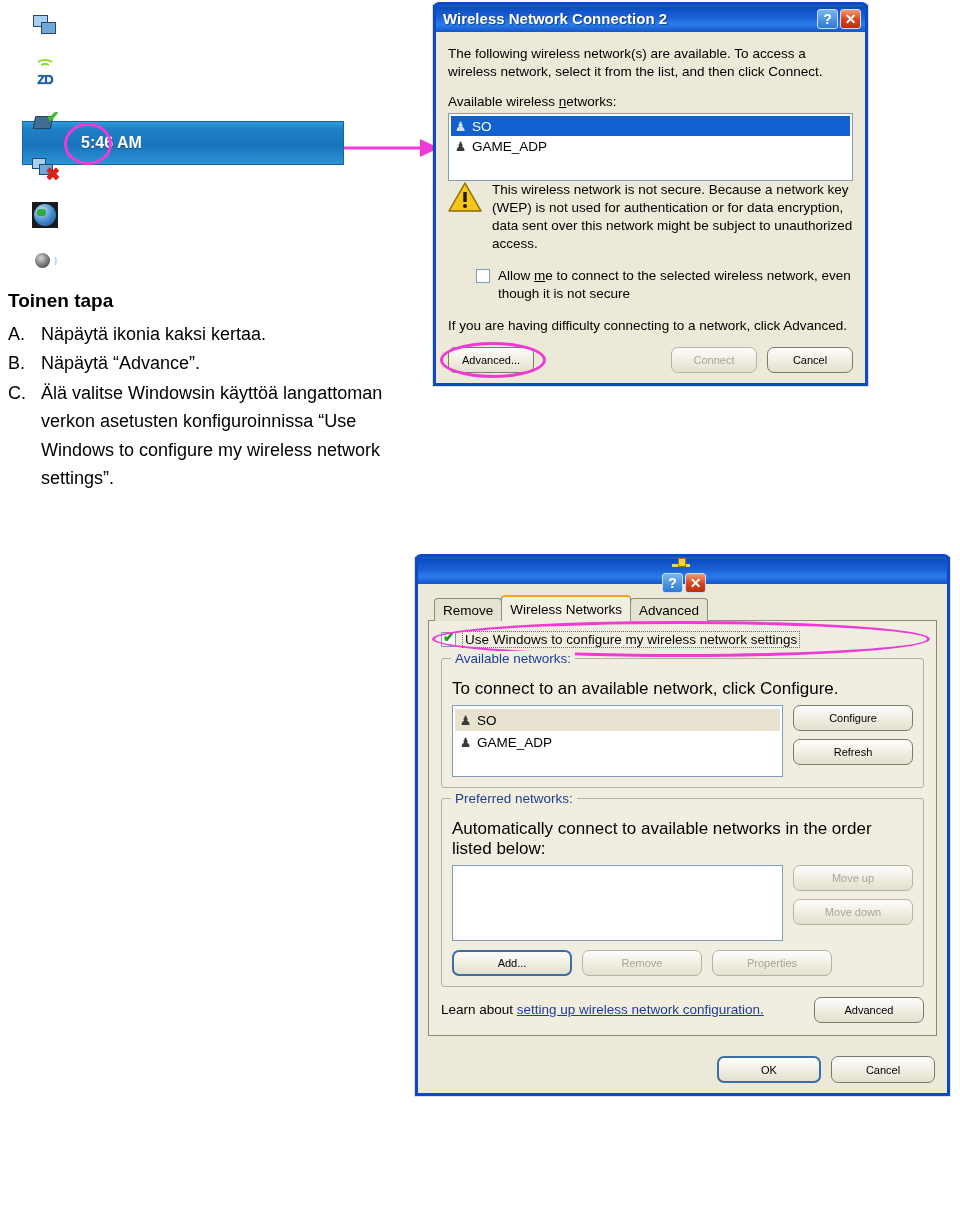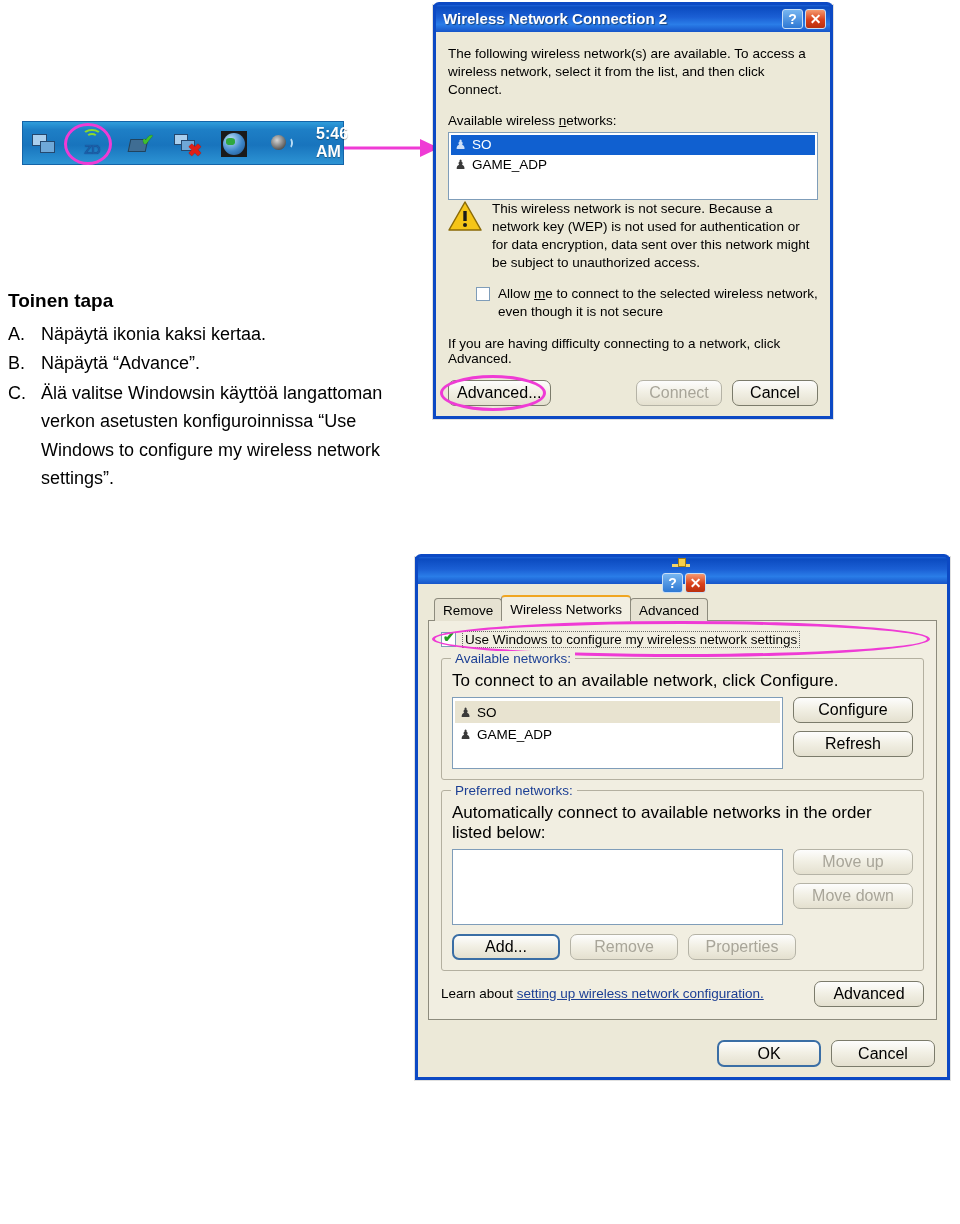--- a/index.html
+++ b/index.html
@@ -14,21 +14,21 @@
 
   
   .tray {
     position: absolute; left: 22px; top: 121px;
     width: 322px; height: 44px;
     background: linear-gradient(to bottom, #2f9ddb 0%, #1e7fc6 18%, #1874bd 55%, #2d94d4 100%);
     border: 1px solid #1464a8;
     display: flex; align-items: center;
     padding-left: 8px;
   }
-  .tray-icons { display:flex; align-items:flex-end; gap:21px; position:relative; }
+  .tray-icons { display:flex; align-items:center; gap:21px; position:relative;flex-direction:column; }
   .tray-ico { width: 26px; height: 26px; position: relative; flex: none; }
 
   
   .ico-net::before { content:""; position:absolute; left:1px; top:3px; width:13px; height:10px;
     background:#a9cfee; border:1.5px solid #25486e; }
   .ico-net::after { content:""; position:absolute; left:9px; top:10px; width:13px; height:10px;
     background:#6fa8d8; border:1.5px solid #25486e; }
 
   
   .ico-zd { width: 28px; height: 28px; }
@@ -123,21 +123,21 @@
     width:21px; height:20px; border-radius:3px; font-size:14px; font-weight:bold;
     display:flex; align-items:center; justify-content:center;
     border:1px solid #c8def6; color:#fff; text-shadow:none;
   }
   .tbtn-help { background: linear-gradient(to bottom, #77b6f0, #2d78d4); }
   .tbtn-close { background: linear-gradient(to bottom, #f59a70, #d9401a 55%, #b9300f); }
 
   .xp-body { padding: 10px 12px 10px 12px; font-size:13.5px; color:#000; }
 
   
-  #dlg1 { left:433px; top:5px; width:400px; }
+  #dlg1 { left:433px; top:5px; width:435px; }
   #dlg1 .xp-title { position:absolute; left:-3px; right:-3px; top:-3px; }
   #dlg1 .xp-body { margin-top:30px; }
   .d1-intro { line-height:1.35; margin-bottom:13px; }
   .d1-label { margin-bottom:4px; }
   .listbox {
     background:#fff; border:1px solid #7f9db9; height:68px; padding:2px 2px 0 2px;
     overflow:hidden;
   }
   .net-row { display:flex; align-items:center; height:20px; padding:0 3px; font-size:13.5px; }
   .net-row.sel { background:#1060d0; color:#fff; }
@@ -153,21 +153,21 @@
   .cbox { width:14px; height:14px; flex:none; background:#fff; border:1px solid #7f9db9;
           position:relative; margin-top:2px; }
   .cb-label { line-height:1.33; }
   .u { text-decoration: underline; }
 
   .d1-hint { margin-top:15px; }
   .d1-buttons { display:flex; align-items:center; margin-top:14px; }
   .xp-btn {
     background: linear-gradient(to bottom, #fdfdfd 0%, #f2f0e5 45%, #e4e0cf 100%);
     border:1px solid #7b7b6b; border-radius:7px; min-width:86px; height:26px;
-    font-size:16px; display:flex; align-items:center; justify-content:center;
+    font-size:11px; display:flex; align-items:center; justify-content:center;
     font-family:"Liberation Sans", sans-serif; color:#000; padding:0 8px;
   }
   .xp-btn.dim { color:#a8a599; border-color:#b5b3a6; }
   .xp-btn.default { border:2px solid #3a6ea5; }
   .spacer { flex:1; }
 
   
   #dlg2 { left:415px; top:557px; width:535px; }
   #dlg2 .xp-title { position:absolute; left:-3px; right:-3px; top:-3px;flex-direction:column; }
   #dlg2 .xp-body { margin-top:30px; padding:8px 10px 10px 10px; }
@@ -188,40 +188,40 @@
   }
   .tabpanel {
     background:#f1eee1; border:1px solid #8d8b7d; padding:10px 12px 12px 12px;
     margin-top:-1px;
   }
   .d2-cb-row { display:flex; align-items:center; gap:6px; margin-bottom:10px; position:relative; }
   .d2-cb { width:15px; height:15px; background:#fff; border:1px solid #7f9db9; position:relative; flex:none; }
   .d2-cb::after { content:"\2714"; position:absolute; left:1px; top:-4px; font-size:14px; color:#1f9b1f; font-weight:bold; }
   .d2-cb-label { font-size:13.5px; border:1px dotted #666; padding:0 2px; }
 
-  .groupbox { border:1px solid #b4b0a0; border-radius:3px; padding:12px 10px 10px 10px; margin-bottom:10px; position:relative; }
+  .groupbox { border:1px solid #b4b0a0; border-radius:3px; padding:20px 10px 10px 10px; margin-bottom:10px; position:relative; }
   .group-legend {
     position:absolute; top:-8px; left:9px; background:#f1eee1; padding:0 4px;
     font-size:13.5px; color:#1c3f94;
   }
   .gb-desc { font-size:17px; margin-bottom:6px; }
   .gb-row { display:flex; gap:10px; }
   .avail-list {
     flex:1; background:#fff; border:1px solid #7f9db9; height:72px; padding:3px 2px 0 2px; overflow:hidden;
   }
   .avail-row { display:flex; align-items:center; height:22px; padding:0 4px; font-size:13.5px; }
   .avail-row.sel { background:#e8e3d0; }
   .gb-btncol { display:flex; flex-direction:column; gap:8px; width:120px; flex:none; }
   .gb-btncol .xp-btn { width:100%; }
 
   .pref-box { background:#fff; border:1px solid #7f9db9; height:76px; }
   .pref-row { display:flex; gap:10px; }
   .pref-left { flex:1; }
   .pref-btnrow { display:flex; gap:10px; margin-top:9px; }
-  .pref-btnrow .xp-btn { width:108px; }
+  .pref-btnrow .xp-btn { width:120px; }
 
   .learn-row { display:flex; align-items:center; margin-top:4px; gap:24px; }
   .learn-text { flex:1; font-size:13.5px; line-height:1.35; }
   .link { color:#1c3f94; text-decoration:underline; }
 
   .dlg-footer { display:flex; justify-content:flex-end; gap:10px; padding:10px 12px 10px 0; }
   .dlg-footer .xp-btn { width:104px; height:27px; }
 
   .ell-d2 { left:18px; top:34px; width:470px; height:34px; }
 </style>

